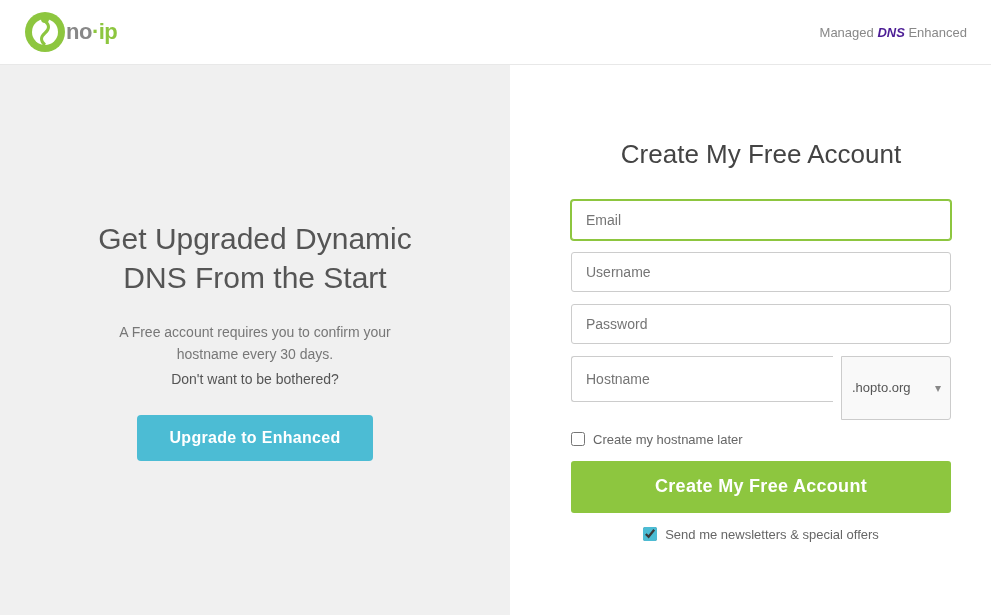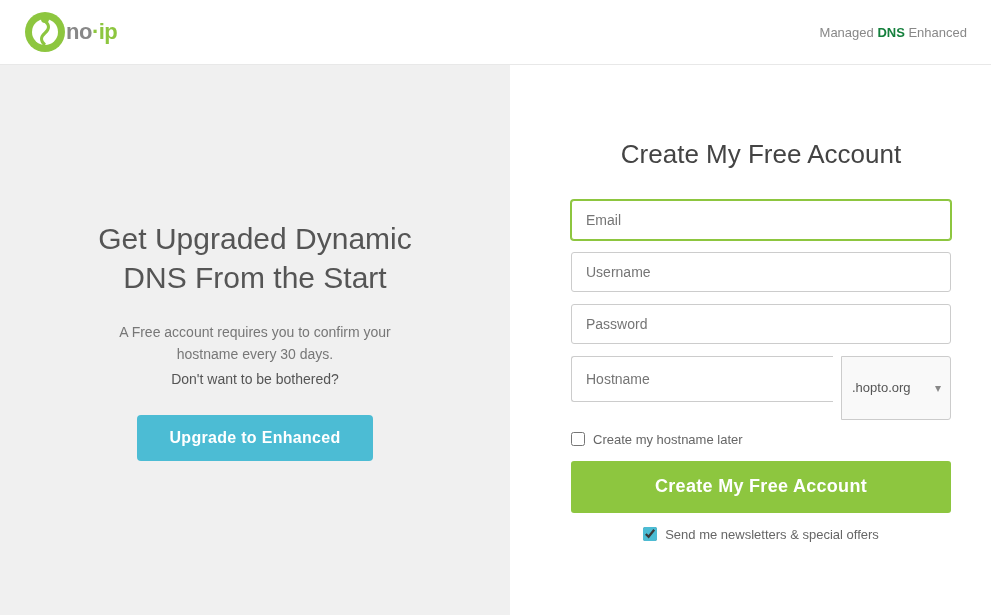--- a/index.html
+++ b/index.html
@@ -35,22 +35,23 @@
       letter-spacing: -0.5px;
     }
     .logo-text span {
       color: #8dc63f;
     }
     .header-tagline {
       font-size: 13px;
       color: #888;
     }
     .header-tagline strong {
-      color: #15803d;
+      color: #4c1d95;
       font-weight: 700;
+      font-style: italic;
     }
 
     
     .main-content {
       display: flex;
       min-height: 550px;
     }
 
     
     .left-panel {

